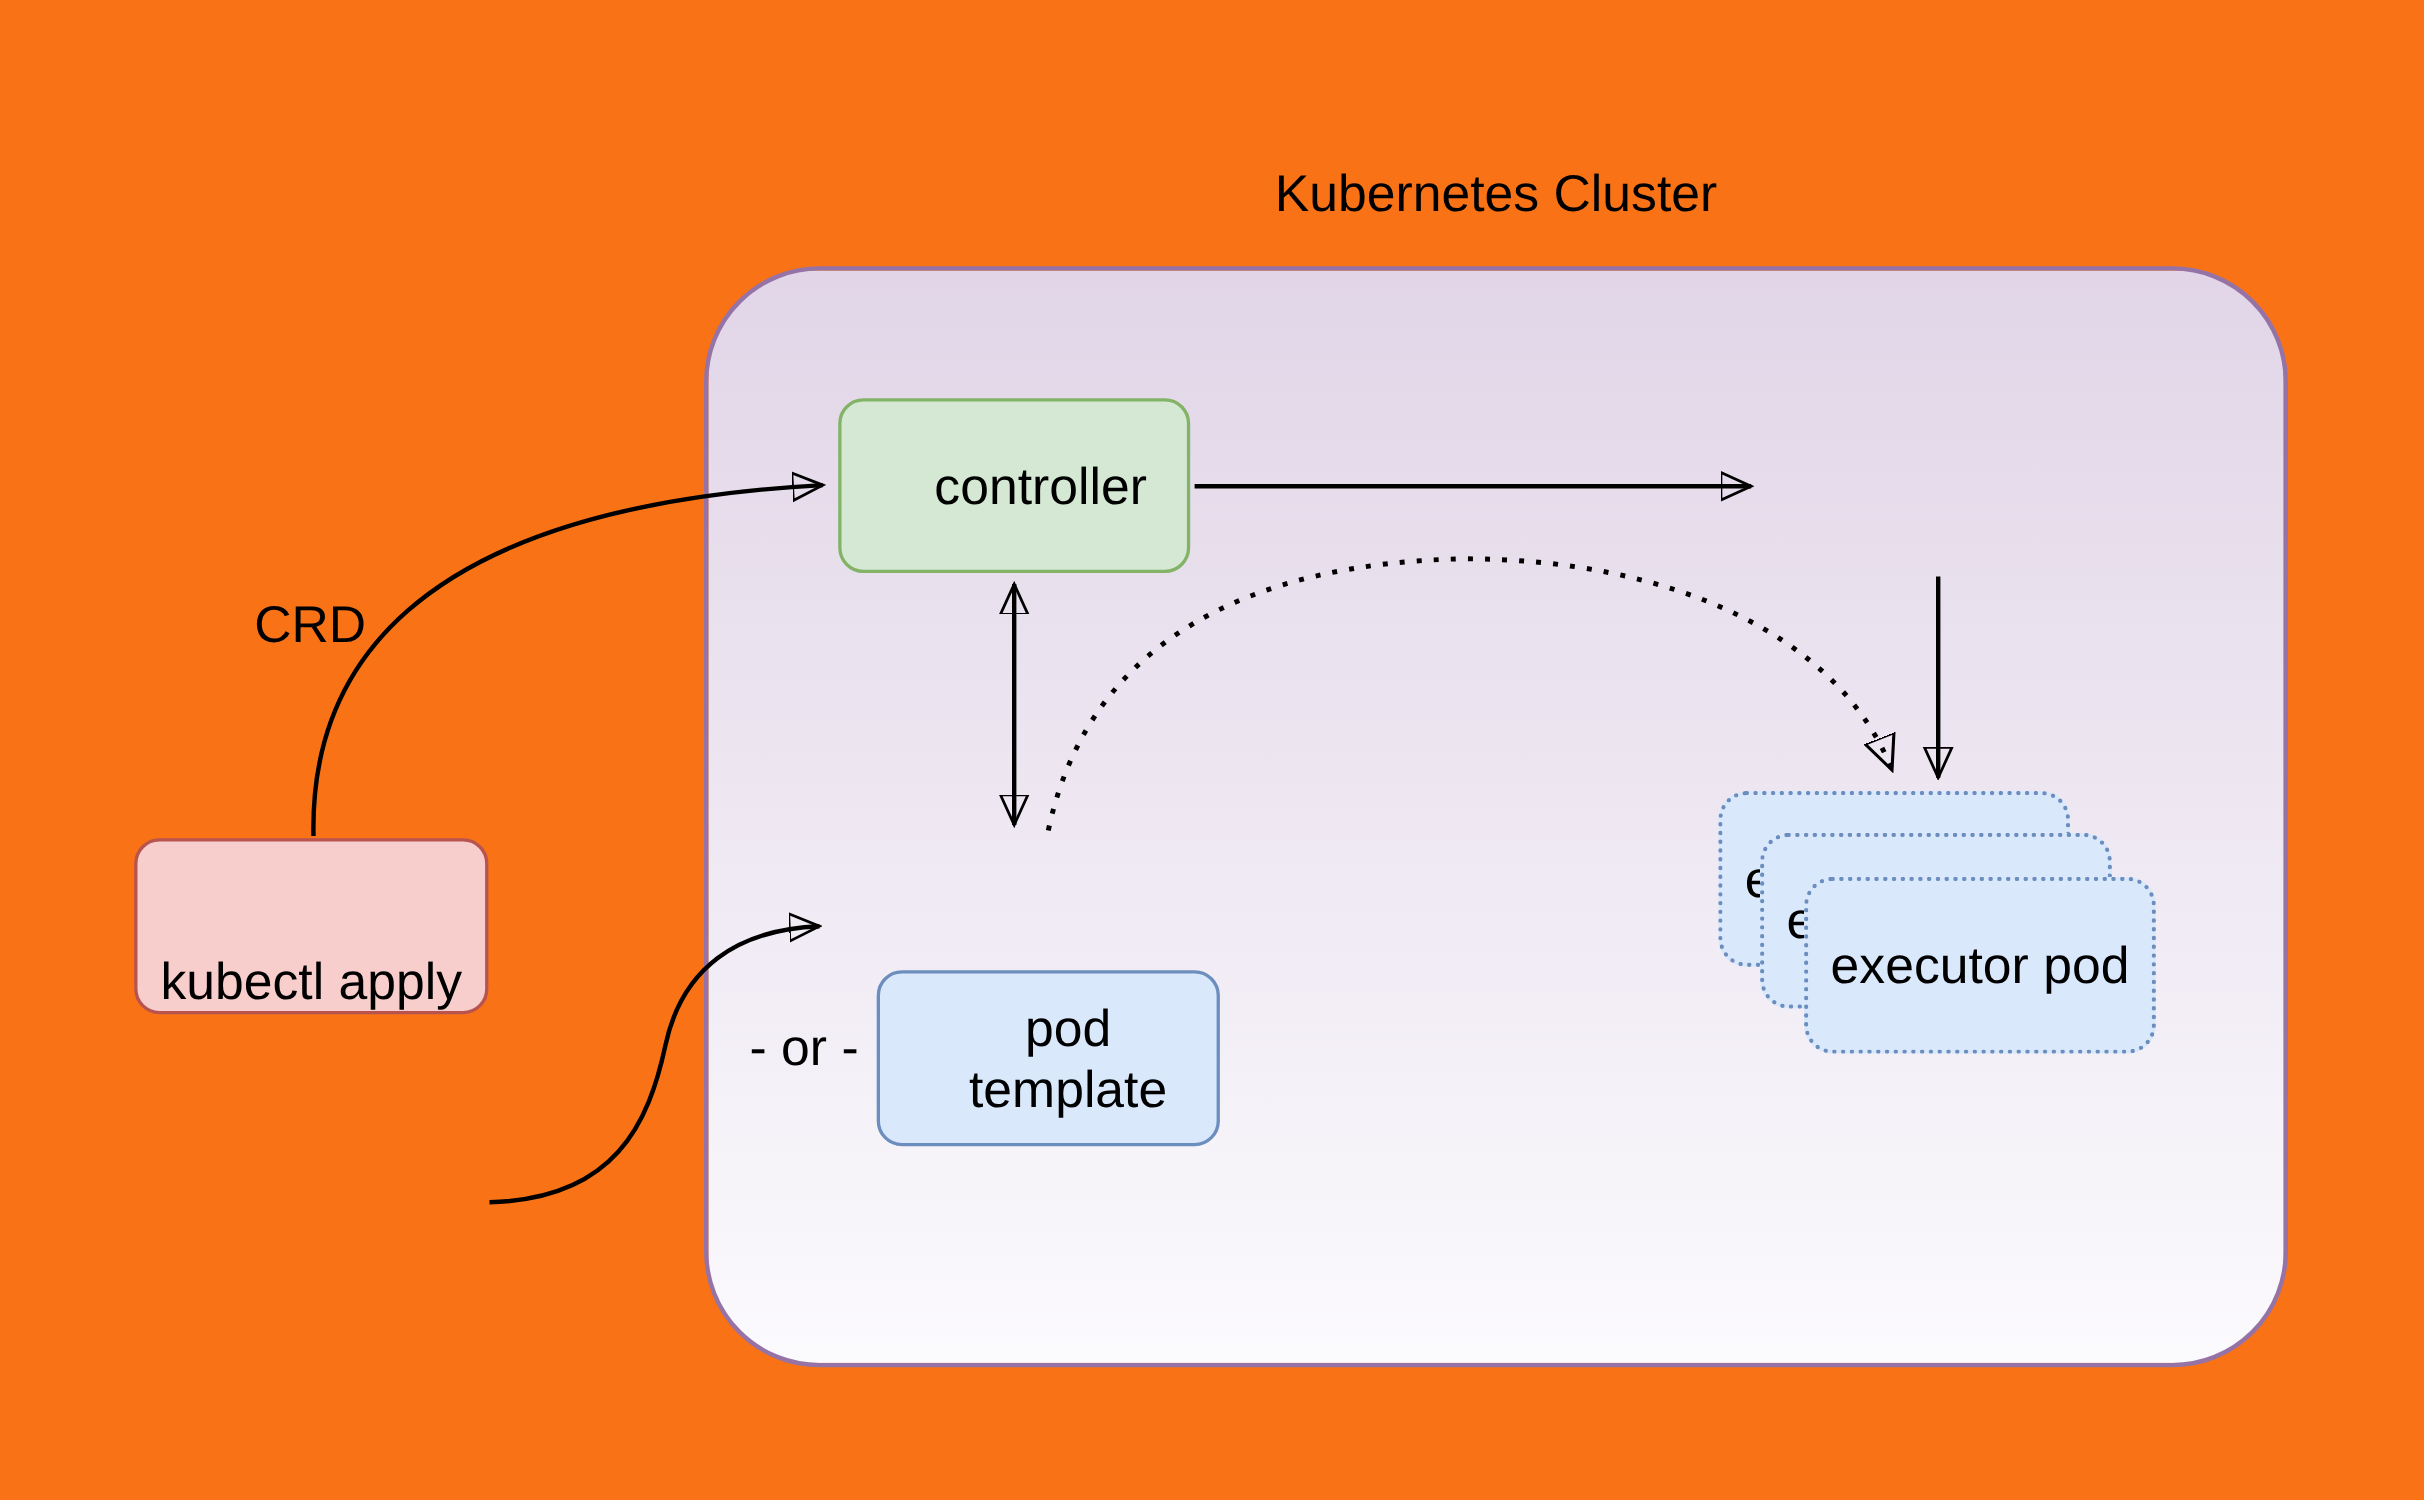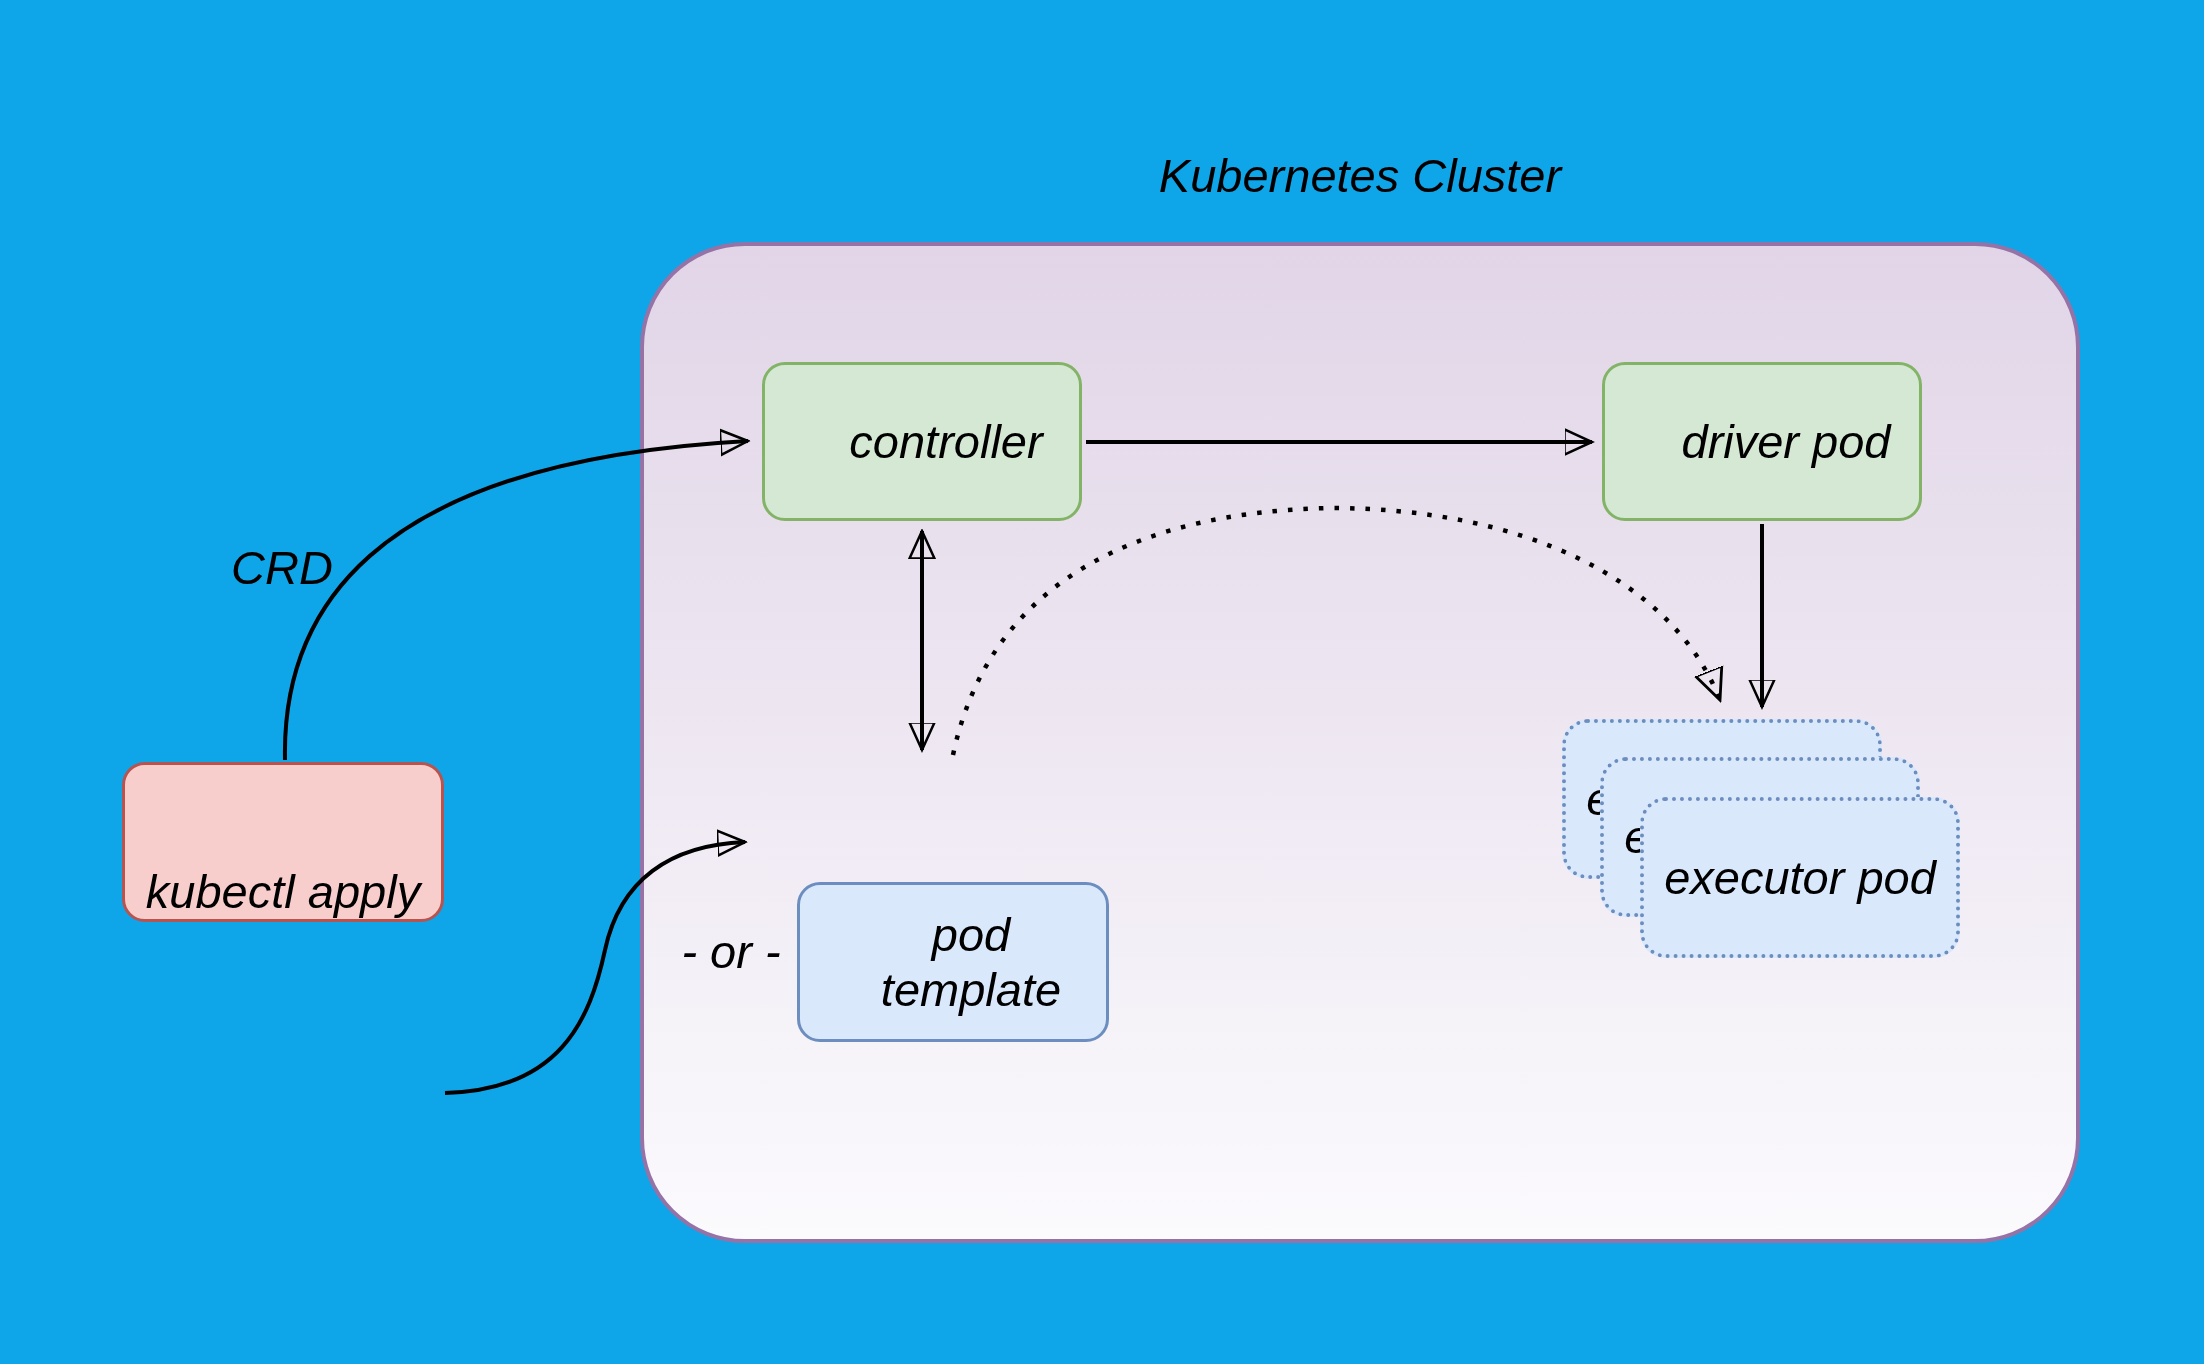--- a/index.html
+++ b/index.html
@@ -1,24 +1,23 @@
 <!DOCTYPE html>
 <html style="--node-green-fill: #d5e8d4; --node-green-stroke: #82b366; --node-blue-fill: #dae8fc; --node-blue-stroke: #6c8ebf; --node-red-fill: #f8cecc; --node-red-stroke: #b85450; --cluster-fill-top: #e1d5e7; --cluster-fill-bottom: #fbfafd; --cluster-stroke: #9673a6; --edge-color: #000000; --text-color: #000000;"><head>
 <meta charset="utf-8">
 <style>
   html, body { margin: 0; padding: 0; background: #ffffff; }
   .canvas {
     position: relative;
     width: 2204px;
     height: 1364px;
-    background: #0ea5e9;
+    background: #f97316;
     font-family: "Liberation Sans", "DejaVu Sans", sans-serif;
     color: var(--text-color, #000);
     overflow: hidden;
-    font-style: italic;
   }
   .diagram-title {
     position: absolute;
     left: 1060px; top: 150px; width: 600px;
     text-align: center;
     font-size: 47px;
     line-height: 1.1;
     color: var(--text-color, #000);
     white-space: nowrap;
   }
@@ -94,23 +93,20 @@
 
   <div class="node node-red pos-kubectl">
     <span>kubectl apply</span>
   </div>
 
 
   <div class="node node-green pos-controller">
     <span>controller</span>
   </div>
 
-  <div class="node node-green pos-driver-pod">
-    <span>driver pod</span>
-  </div>
 
 
   <div class="node node-blue pos-pod-template">
     <span>pod template</span>
   </div>
 
   <div class="node node-exec pos-exec-back">
     <span>executor pod</span>
   </div>
   <div class="node node-exec pos-exec-mid">

